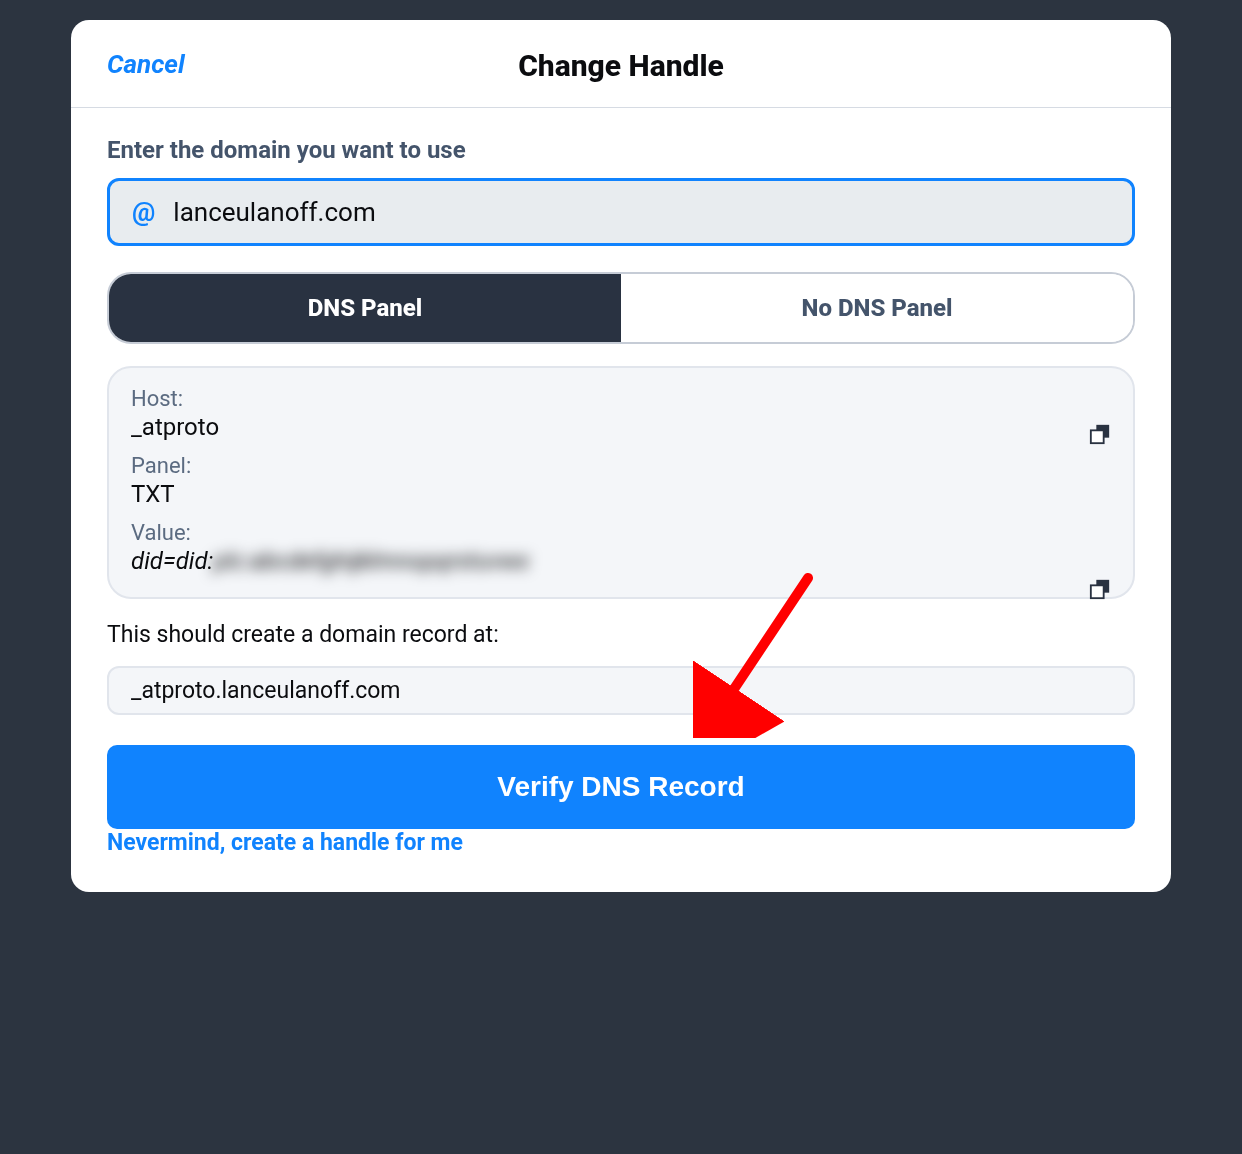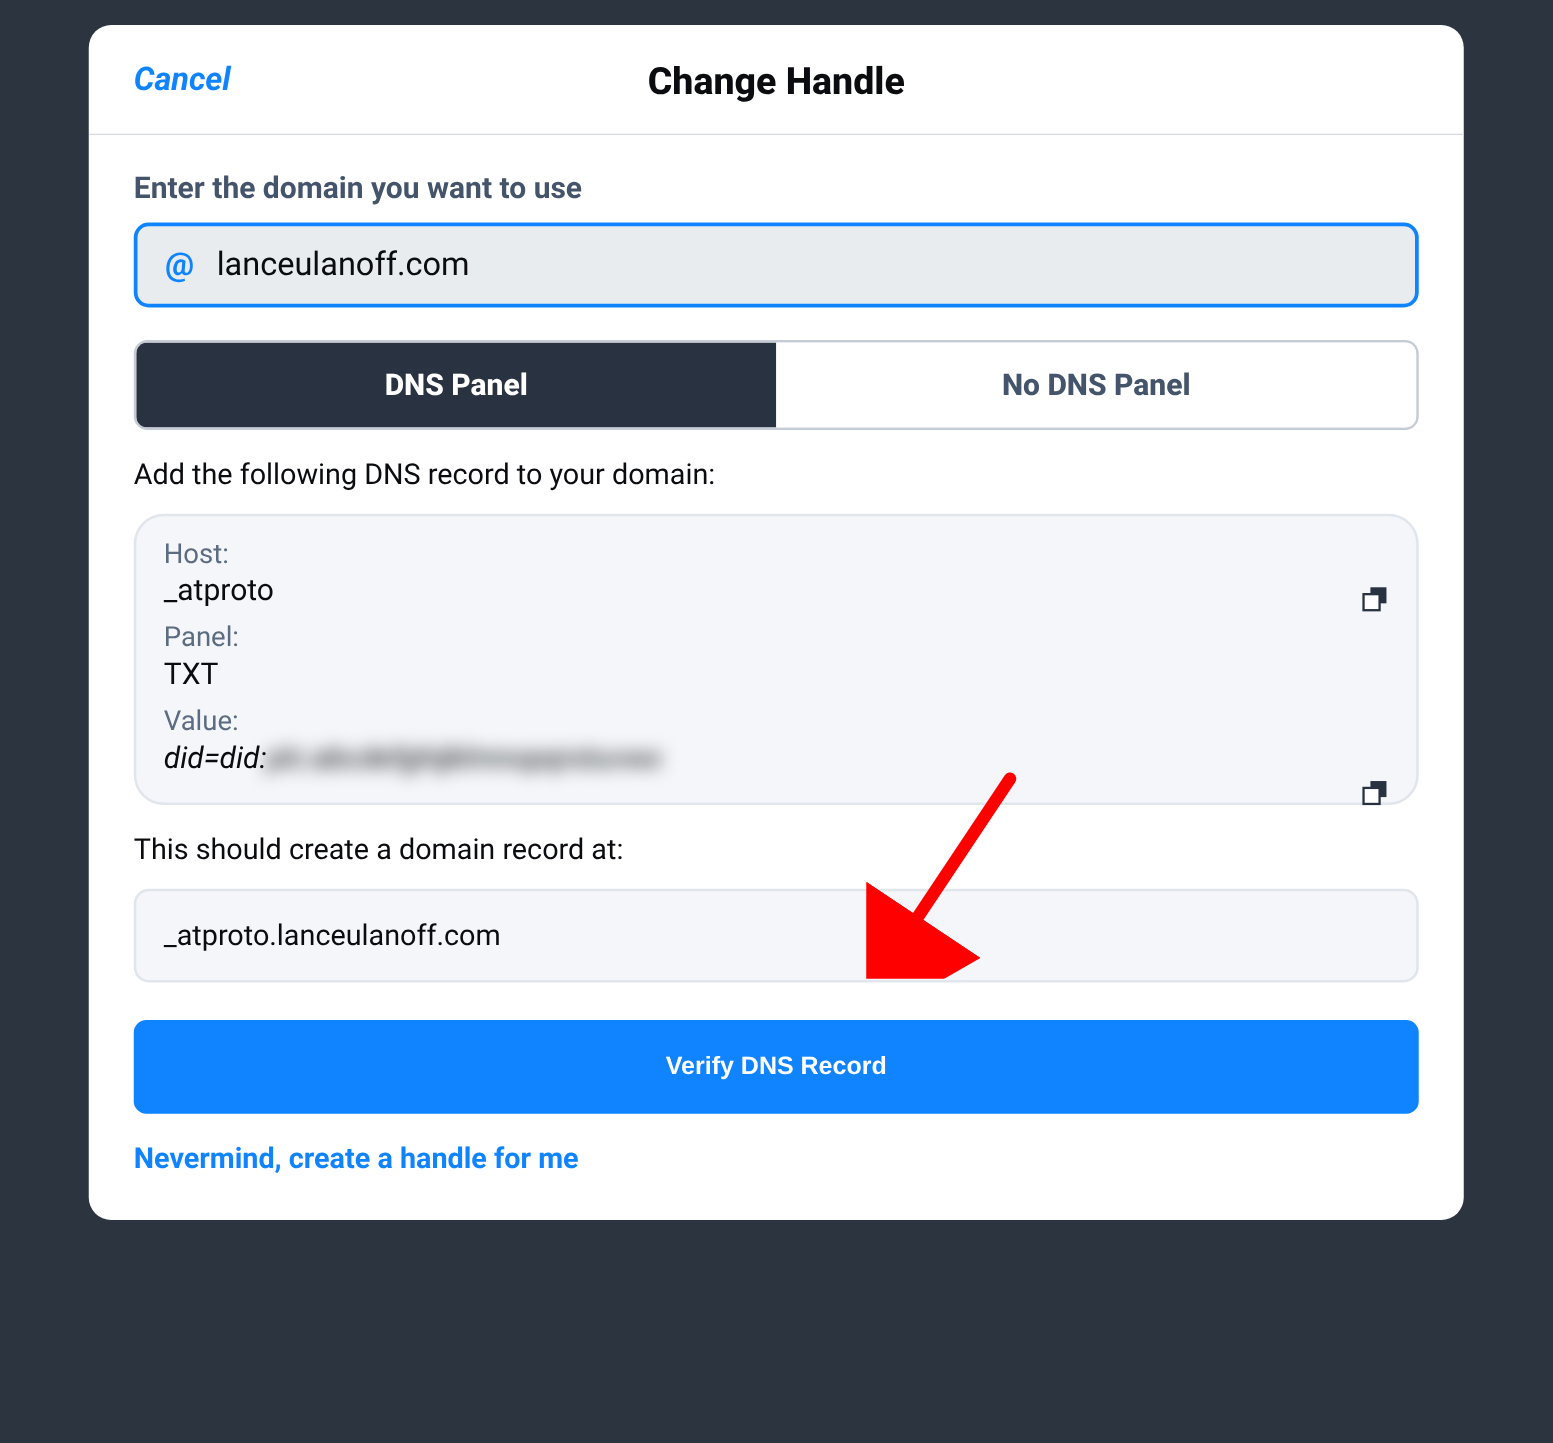--- a/index.html
+++ b/index.html
@@ -76,21 +76,21 @@
       border: none;
       background: transparent;
       font-size: 26px;
       color: #0b0c0f;
       outline: none;
       font-family: inherit;
     }
     .tab-group {
       display: flex;
       border: 2px solid #c6ccd6;
-      border-radius: 11px;
+      border-radius: 24px;
       overflow: hidden;
       margin-bottom: 22px;
     }
     .tab {
       flex: 1;
       text-align: center;
       padding: 20px 10px;
       font-size: 24px;
       font-weight: 800;
       cursor: pointer;
@@ -139,38 +139,37 @@
       right: 22px;
       cursor: pointer;
       color: #293241;
     }
     .copy-btn-1 { top: 55px; }
     .copy-btn-2 { top: 210px; }
     .record-at-box {
       border: 2px solid #e1e5ec;
       border-radius: 12px;
       background: #f4f6f9;
-      padding: 22px 22px;
+      padding: 9px 22px;
       font-size: 23px;
       color: #0b0c0f;
       margin-bottom: 30px;
       position: relative;
     }
     .verify-btn {
       display: block;
       width: 100%;
       background: #1083fe;
       color: #fff;
       border: none;
       border-radius: 10px;
       padding: 26px 10px;
-      font-size: 20px;
+      font-size: 28px;
       font-weight: 800;
       cursor: pointer;
-      margin-bottom: 22px;
     }
     .nevermind-link {
       color: #1083fe;
       font-size: 23px;
       font-weight: 700;
       text-decoration: none;
       cursor: pointer;
     }
     .arrow-overlay {
       position: absolute;
@@ -194,21 +193,20 @@
     <div class="input-wrap">
       <span class="at-icon">@</span>
       <input class="domain-input" type="text" value="lanceulanoff.com" style="">
     </div>
 
     <div class="tab-group">
       <div class="tab tab-active">DNS Panel</div>
       <div class="tab tab-inactive">No DNS Panel</div>
     </div>
 
-    <div class="instruction-text">Add the following DNS record to your domain:</div>
 
     <div class="dns-box">
       <div class="dns-row-label">Host:</div>
       <div class="dns-row-value">_atproto</div>
 
       <div class="copy-btn copy-btn-1">
         <svg width="22" height="22" viewBox="0 0 24 24">
             <rect x="8" y="2" width="14" height="14" fill="#293241"></rect>
             <rect x="2" y="8" width="14" height="14" fill="#fff" stroke="#293241" stroke-width="2"></rect>
           </svg>

